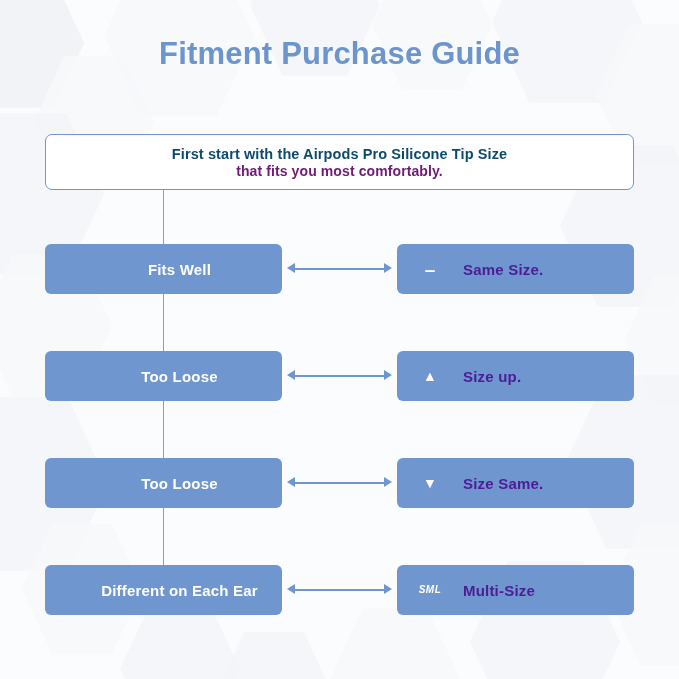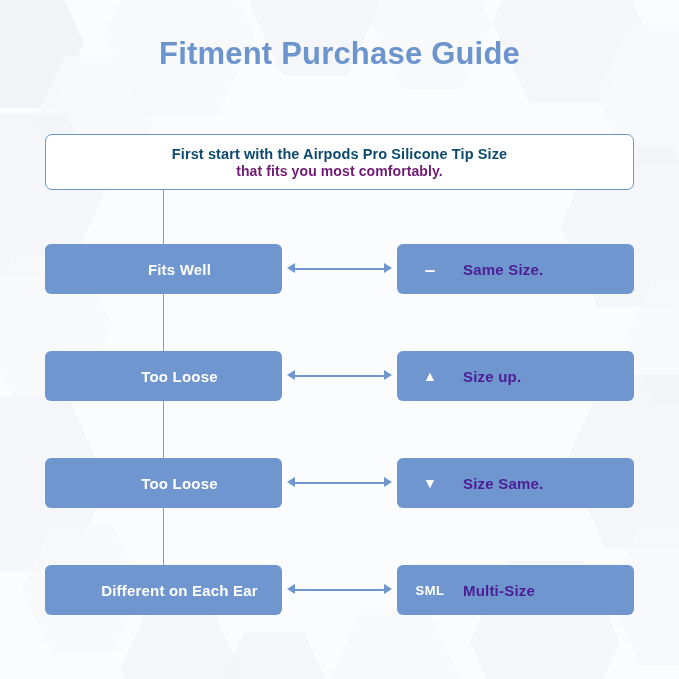--- a/index.html
+++ b/index.html
@@ -126,21 +126,21 @@
     text-align: center;
     font-size: 15px;
     font-weight: bold;
     color: #ffffff;
     flex: 0 0 66px;
     line-height: 1;
   }
   .right-icon.dash { font-size: 19px; }
   .right-icon.tri-up { font-size: 14px; }
   .right-icon.tri-down { font-size: 14px; }
-  .right-icon.sml { font-size: 13px; letter-spacing: 0.5px; }
+  .right-icon.sml { font-size: 10px; letter-spacing: 0.5px; font-style: italic; }
   .right-label {
     font-size: 15px;
     font-weight: bold;
     letter-spacing: 0.2px;
     color: #4c1d95;
   }
 
   
   .connector {
     position: absolute;

